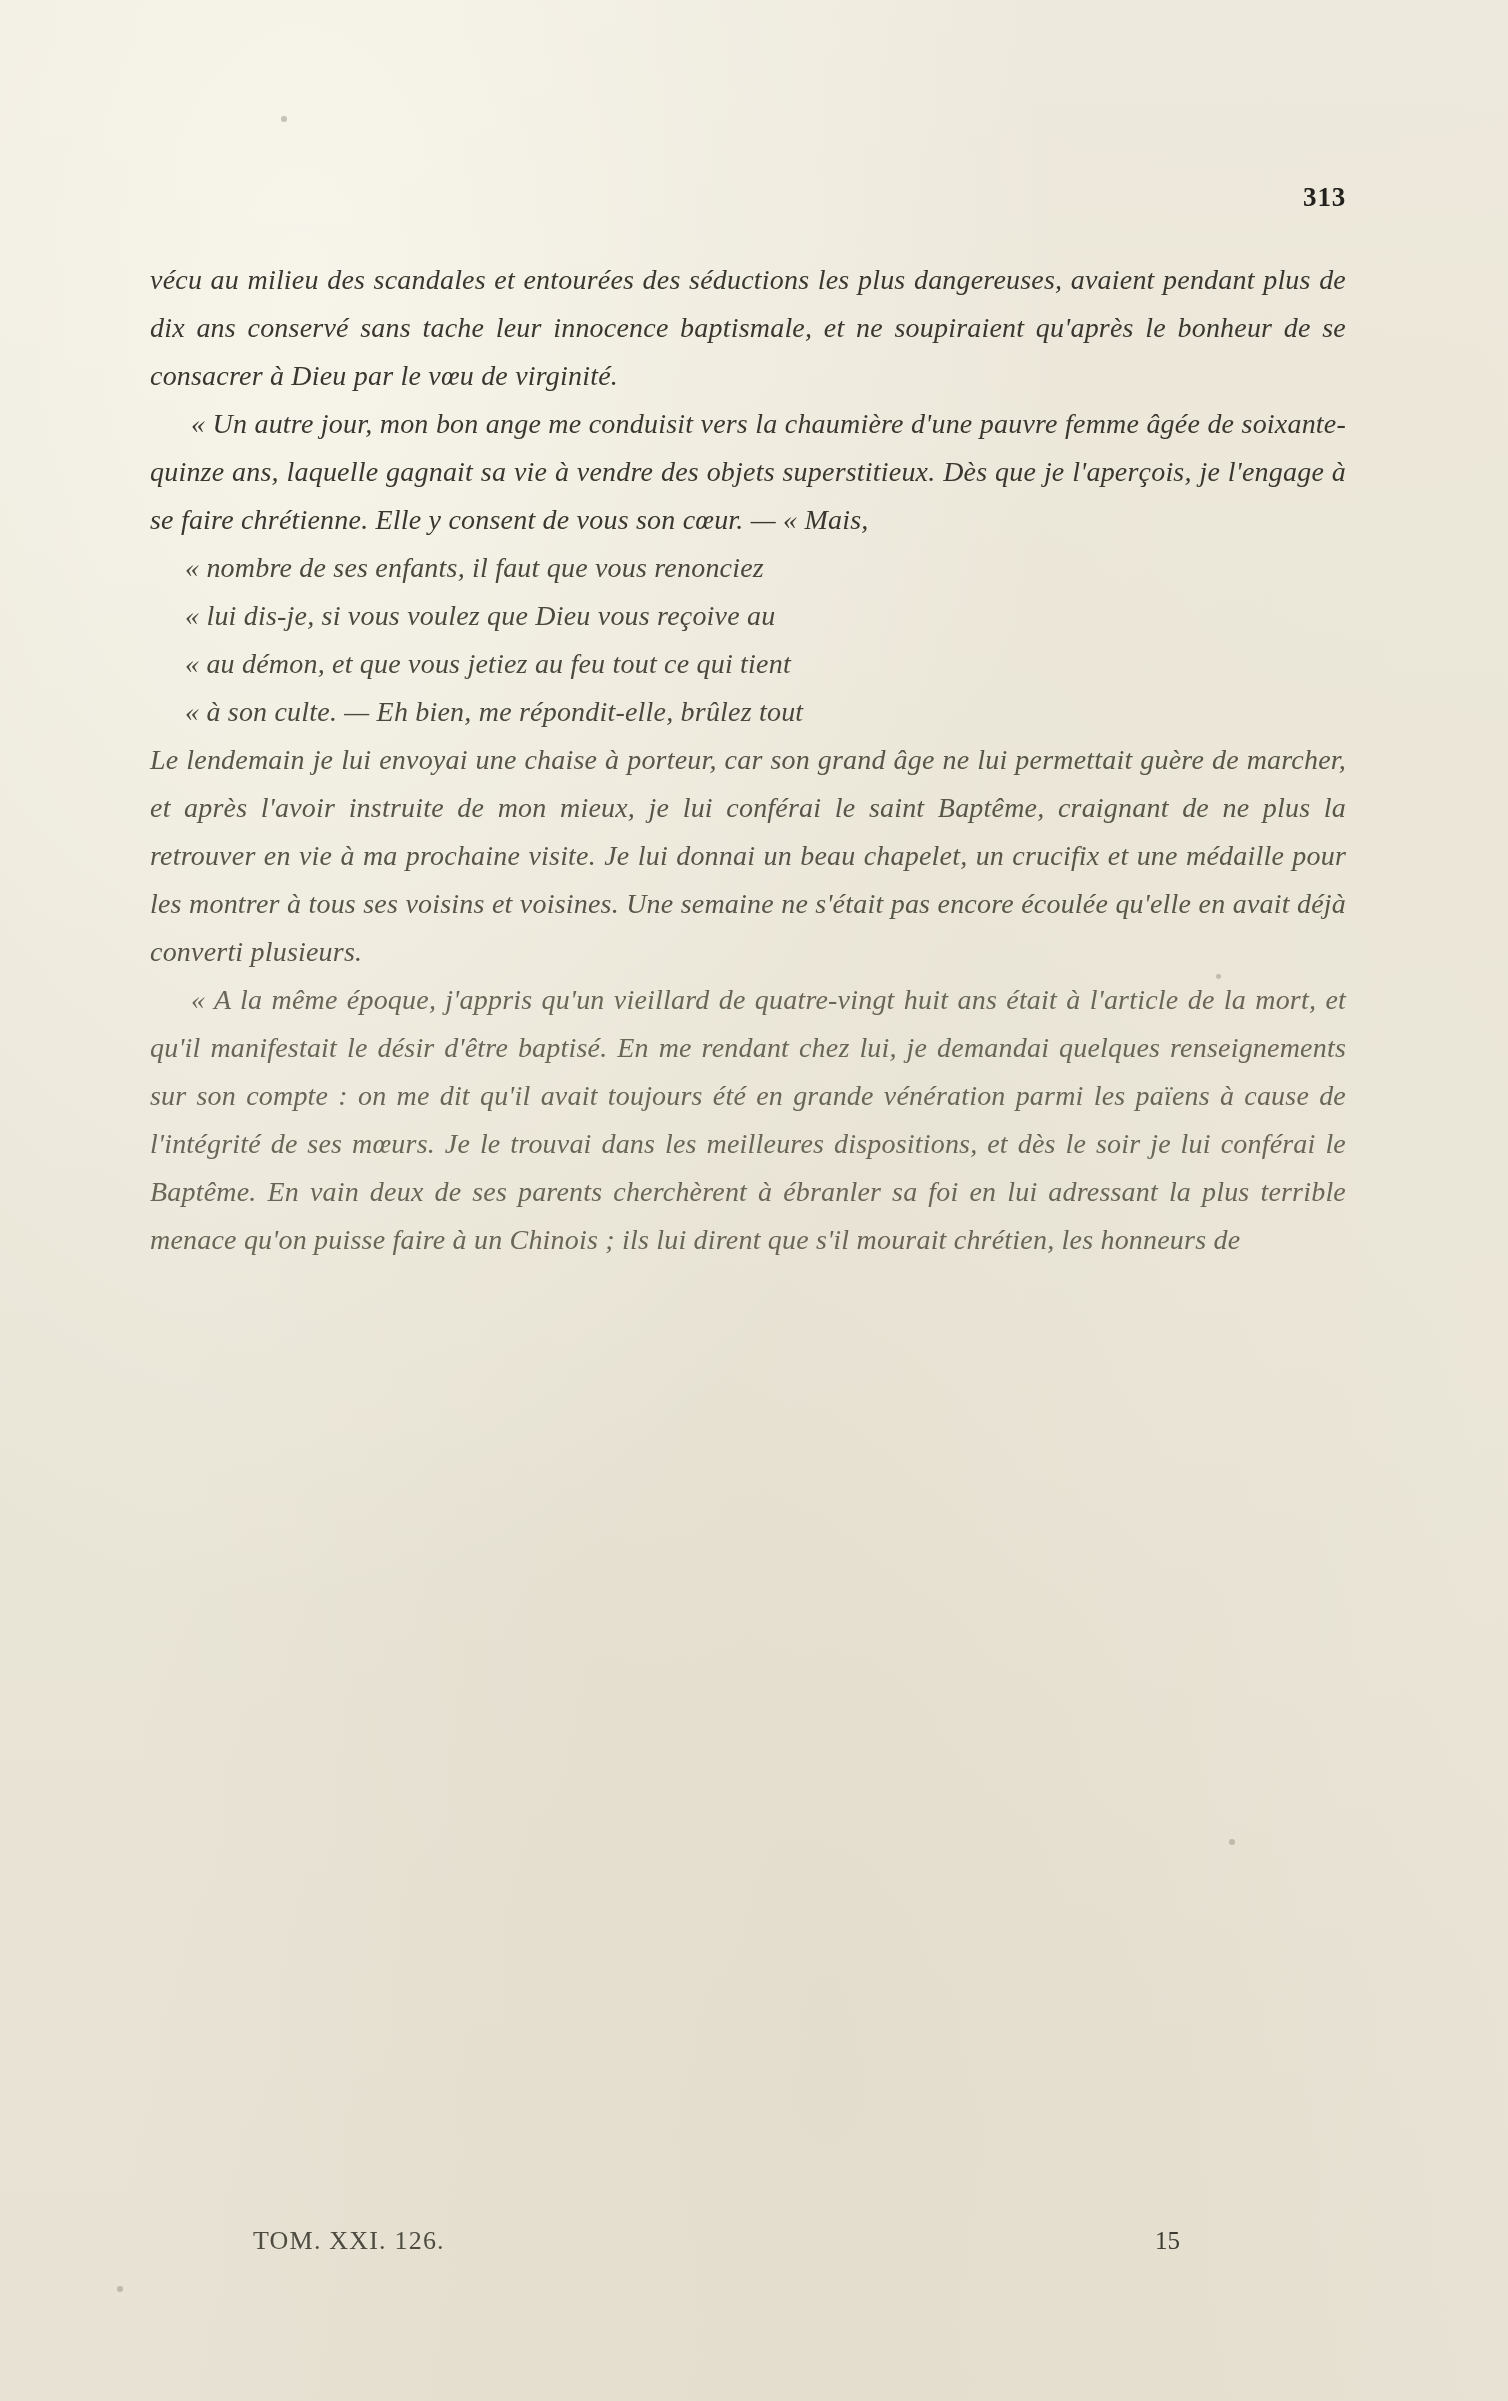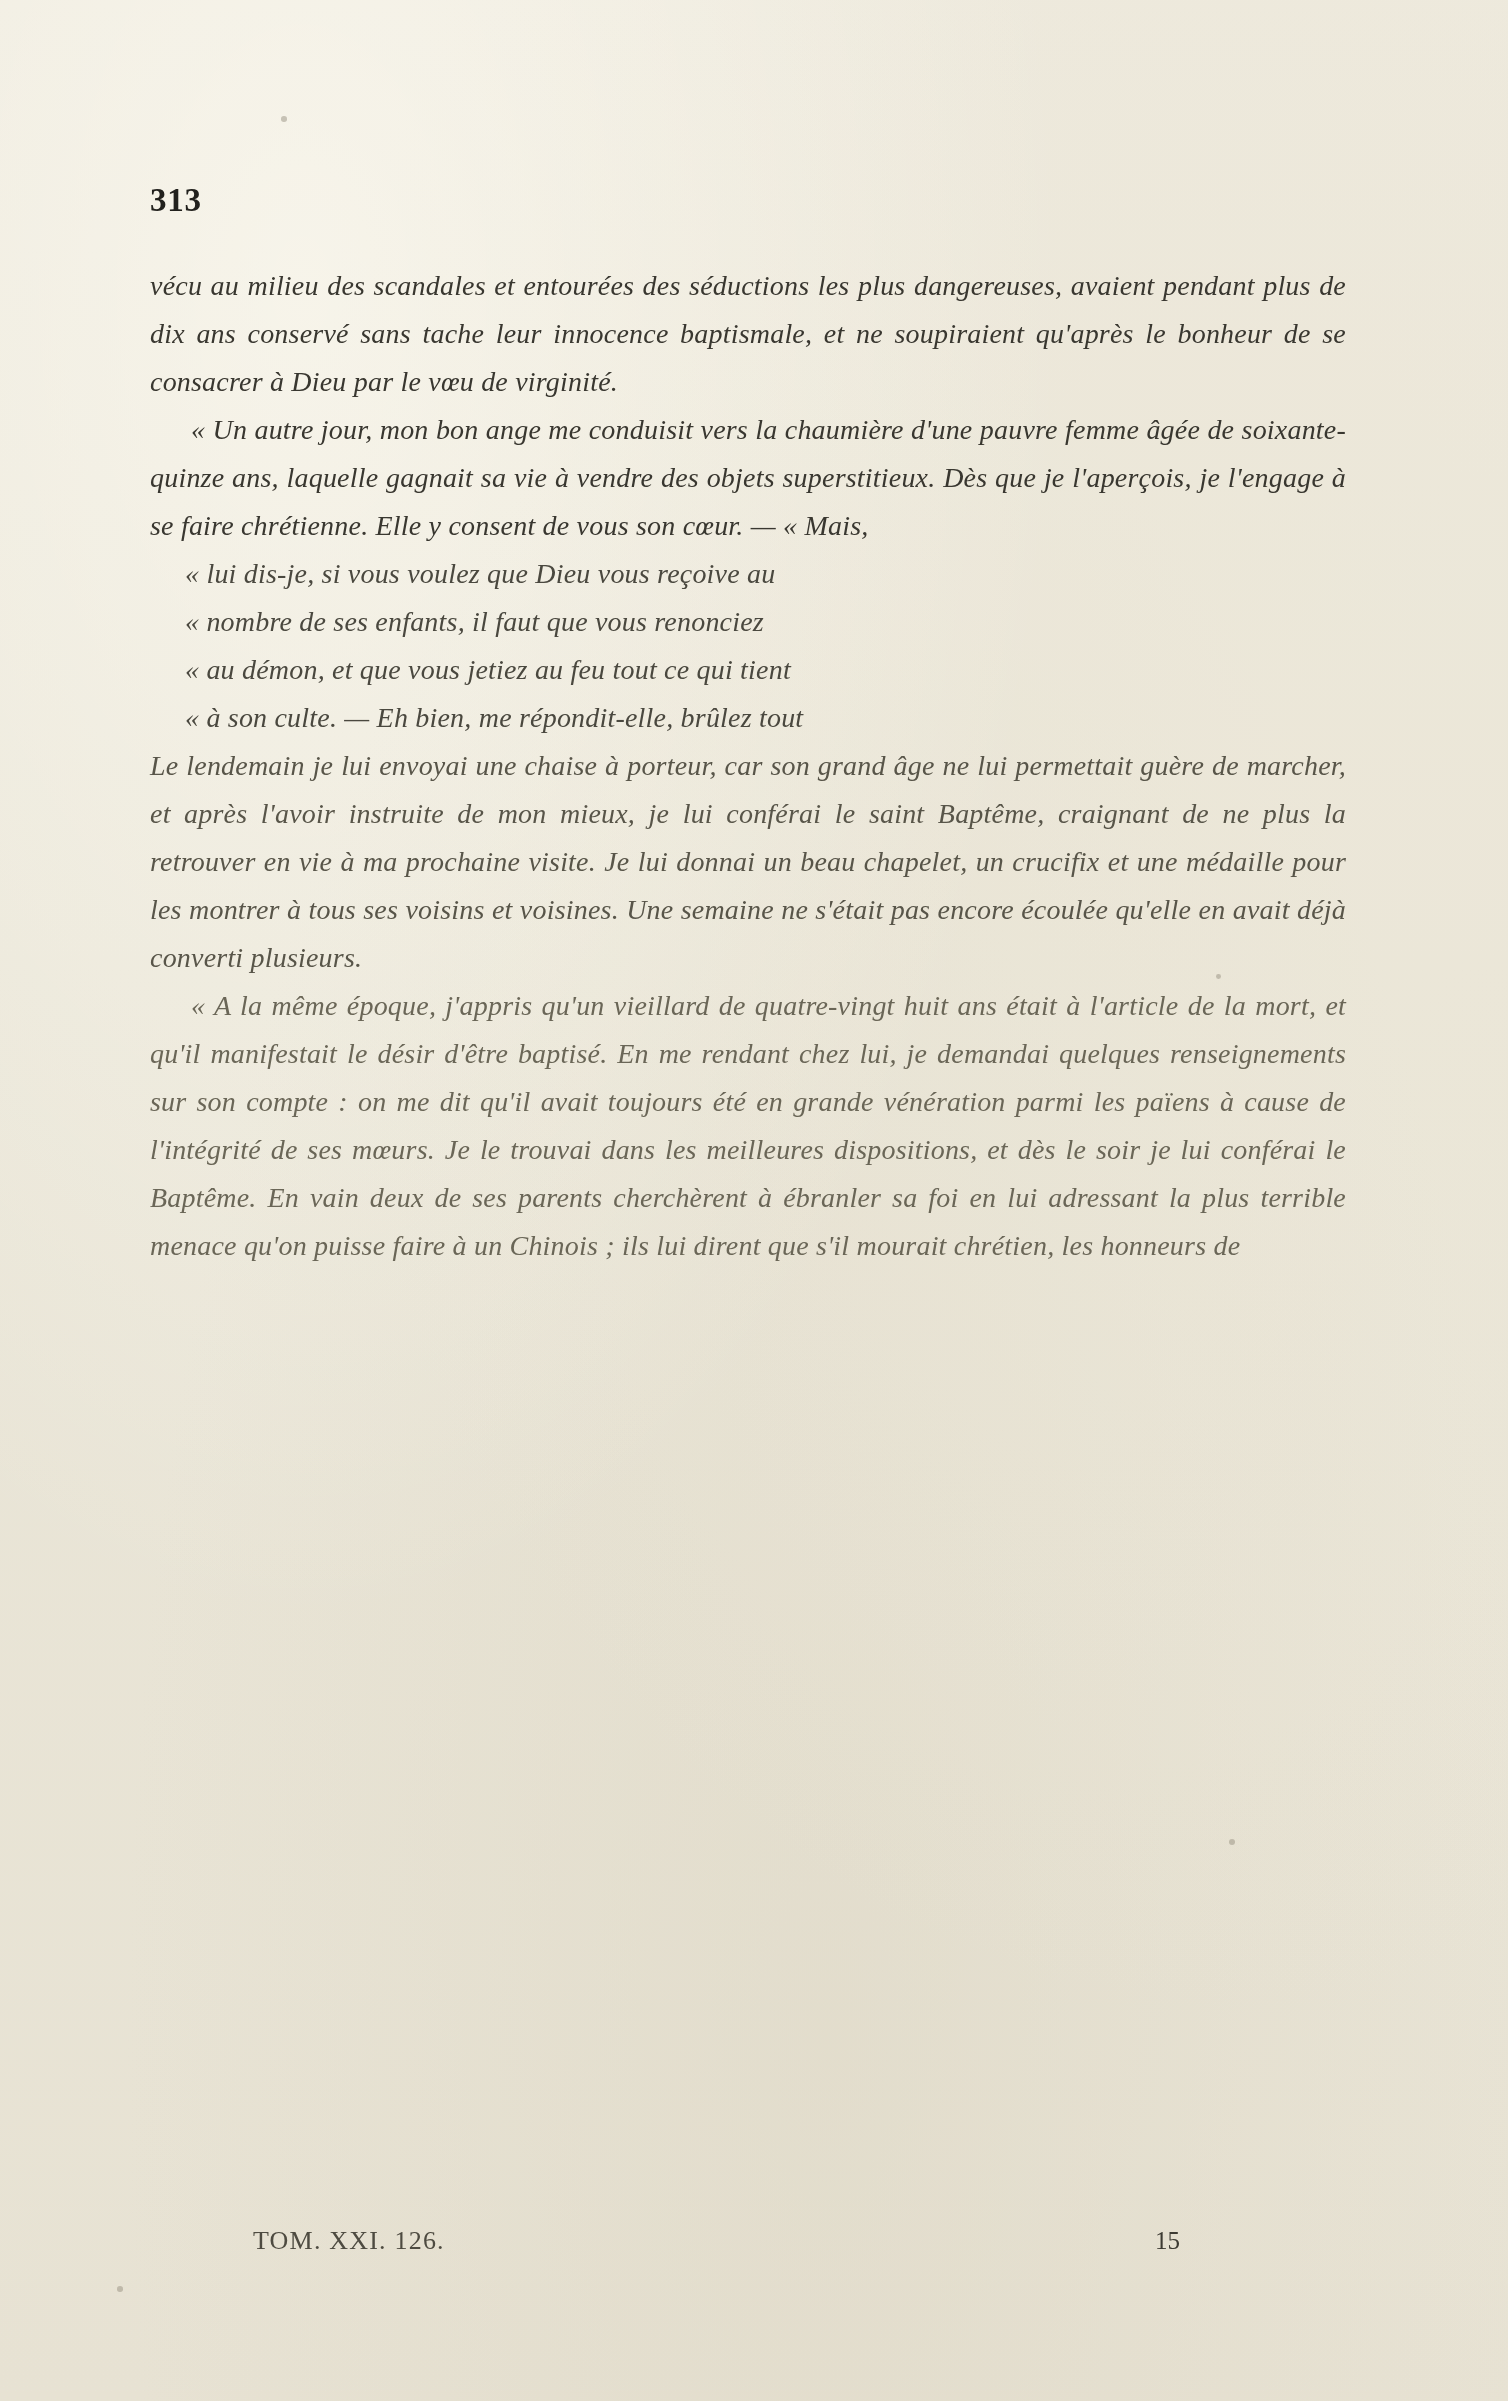--- a/index.html
+++ b/index.html
@@ -25,22 +25,22 @@
       radial-gradient(ellipse at 55% 85%, rgba(222,216,198,0.55), rgba(222,216,198,0) 60%),
       linear-gradient(180deg, #eeeade 0%, #eae6d8 40%, #e7e2d3 100%);
   }
   .textblock {
     position: absolute;
     left: 150px;
     top: 182px;
     width: 1196px;
   }
   .folio {
-    text-align: left;
-    font-size: 33px;
+    text-align: right;
+    font-size: 27px;
     font-weight: bold;
     letter-spacing: 0.8px;
     color: #22211d;
     margin-bottom: 43px;
   }
   p {
     margin: 0;
     font-size: 28px;
     line-height: 48px;
     text-align: justify;
@@ -104,22 +104,22 @@
 
   <div class="textblock">
 
     <div class="folio">313</div>
 
     <p class="hang fade1">vécu au milieu des scandales et entourées des séductions les plus dangereuses, avaient pendant plus de dix ans conservé sans tache leur innocence baptismale, et ne soupiraient qu'après le bonheur de se consacrer à Dieu par le vœu de virginité.</p>
 
     <p class="indent fade1">« Un autre jour, mon bon ange me conduisit vers la chaumière d'une pauvre femme âgée de soixante-quinze ans, laquelle gagnait sa vie à vendre des objets superstitieux. Dès que je l'aperçois, je l'engage à se faire chrétienne. Elle y consent de vous son cœur. — « Mais,</p>
 
     <p class="hang fade2">
+      <span class="quoteline">« nombre de ses enfants, il faut que vous renonciez</span>
       <span class="quoteline">« lui dis-je, si vous voulez que Dieu vous reçoive au</span>
-      <span class="quoteline">« nombre de ses enfants, il faut que vous renonciez</span>
       <span class="quoteline">« au démon, et que vous jetiez au feu tout ce qui tient</span>
       <span class="quoteline">« à son culte. — Eh bien, me répondit-elle, brûlez tout</span>
     </p>
 
     <p class="hang fade3">Le lendemain je lui envoyai une chaise à porteur, car son grand âge ne lui permettait guère de marcher, et après l'avoir instruite de mon mieux, je lui conférai le saint Baptême, craignant de ne plus la retrouver en vie à ma prochaine visite. Je lui donnai un beau chapelet, un crucifix et une médaille pour les montrer à tous ses voisins et voisines. Une semaine ne s'était pas encore écoulée qu'elle en avait déjà converti plusieurs.</p>
 
     <p class="indent fade4">« A la même époque, j'appris qu'un vieillard de quatre-vingt huit ans était à l'article de la mort, et qu'il manifestait le désir d'être baptisé. En me rendant chez lui, je demandai quelques renseignements sur son compte : on me dit qu'il avait toujours été en grande vénération parmi les païens à cause de l'intégrité de ses mœurs. Je le trouvai dans les meilleures dispositions, et dès le soir je lui conférai le Baptême. En vain deux de ses parents cherchèrent à ébranler sa foi en lui adressant la plus terrible menace qu'on puisse faire à un Chinois ; ils lui dirent que s'il mourait chrétien, les honneurs de</p>
 
   </div>
 

